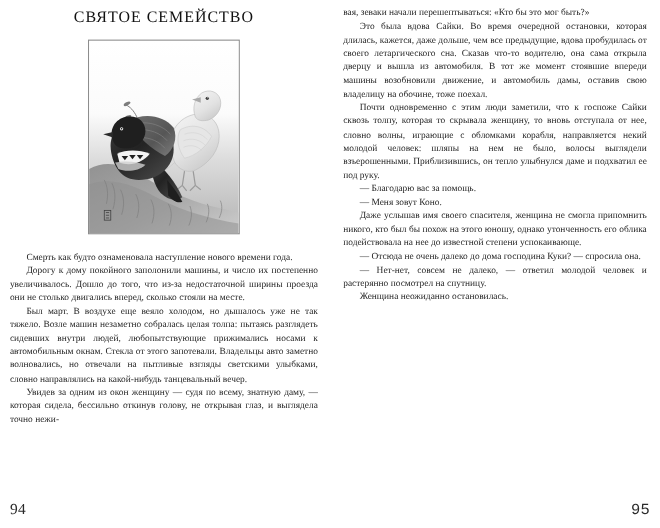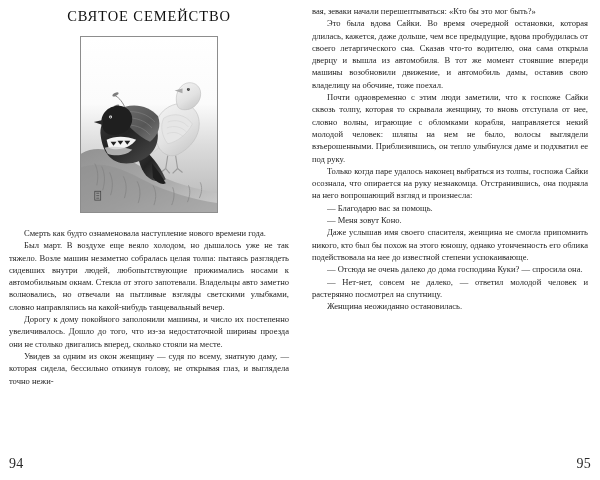--- a/index.html
+++ b/index.html
@@ -93,21 +93,21 @@
 
   
   .folio {
     position: absolute;
     bottom: 8px;
     font-size: 14px;
     color: #2a2a2a;
     letter-spacing: 0.3px;
   }
   .folio-left { left: 9px; }
-  .folio-right { right: 9px; }
+  .folio-right { right: 9px; font-family: Liberation Mono, monospace; }
 </style>
 </head>
 <body>
 
 <div class="spread">
 
   <div class="page page-left">
 
     <h1 class="chapter-title">СВЯТОЕ СЕМЕЙСТВО</h1>
 
@@ -237,34 +237,33 @@
           <g>
             <rect x="14" y="156" width="6" height="9" fill="none" stroke="#3c3c3c" stroke-width="0.7"></rect>
             <path d="M15.5,158 L18.5,158 M15.5,160.5 L18.5,160.5 M15.5,163 L18.5,163" stroke="#3c3c3c" stroke-width="0.7"></path>
           </g>
         </svg>
       </div>
     </div>
 
     <div class="body-text">
       <p>Смерть как будто ознаменовала наступление нового времени года.</p>
+      <p>Дорогу к дому покойного заполонили машины, и число их постепенно увеличивалось. Дошло до того, что из-за недостаточной ширины проезда они не столько двигались вперед, сколько стояли на месте.</p>
       <p>Был март. В воздухе еще веяло холодом, но дышалось уже не так тяжело. Возле машин незаметно собралась целая толпа: пытаясь разглядеть сидевших внутри людей, любопытствующие прижимались носами к автомобильным окнам. Стекла от этого запотевали. Владельцы авто заметно волновались, но отвечали на пытливые взгляды светскими улыбками, словно направлялись на какой-нибудь танцевальный вечер.</p>
-      <p>Дорогу к дому покойного заполонили машины, и число их постепенно увеличивалось. Дошло до того, что из-за недостаточной ширины проезда они не столько двигались вперед, сколько стояли на месте.</p>
       <p>Увидев за одним из окон женщину — судя по всему, знатную даму, — которая сидела, бессильно откинув голову, не открывая глаз, и выглядела точно нежи-</p>
     </div>
 
     <div class="folio folio-left">94</div>
   </div>
 
   <div class="page page-right">
     <div class="body-text">
       <p class="no-indent">вая, зеваки начали перешептываться: «Кто бы это мог быть?»</p>
       <p>Это была вдова Сайки. Во время очередной остановки, которая длилась, кажется, даже дольше, чем все предыдущие, вдова пробудилась от своего летаргического сна. Сказав что-то водителю, она сама открыла дверцу и вышла из автомобиля. В тот же момент стоявшие впереди машины возобновили движение, и автомобиль дамы, оставив свою владелицу на обочине, тоже поехал.</p>
       <p>Почти одновременно с этим люди заметили, что к госпоже Сайки сквозь толпу, которая то скрывала женщину, то вновь отступала от нее, словно волны, играющие с обломками корабля, направляется некий молодой человек: шляпы на нем не было, волосы выглядели взъерошенными. Приблизившись, он тепло улыбнулся даме и подхватил ее под руку.</p>
-      <p>Только когда паре удалось наконец выбраться из толпы, госпожа Сайки осознала, что опирается на руку незнакомца. Отстранившись, она подняла на него вопрошающий взгляд и произнесла:</p>
       <p class="dialogue">— Благодарю вас за помощь.</p>
       <p class="dialogue">— Меня зовут Коно.</p>
       <p>Даже услышав имя своего спасителя, женщина не смогла припомнить никого, кто был бы похож на этого юношу, однако утонченность его облика подействовала на нее до известной степени успокаивающе.</p>
       <p class="dialogue">— Отсюда не очень далеко до дома господина Куки? — спросила она.</p>
       <p class="dialogue">— Нет-нет, совсем не далеко, — ответил молодой человек и растерянно посмотрел на спутницу.</p>
       <p>Женщина неожиданно остановилась.</p>
     </div>
 
     <div class="folio folio-right">95</div>
   </div>

